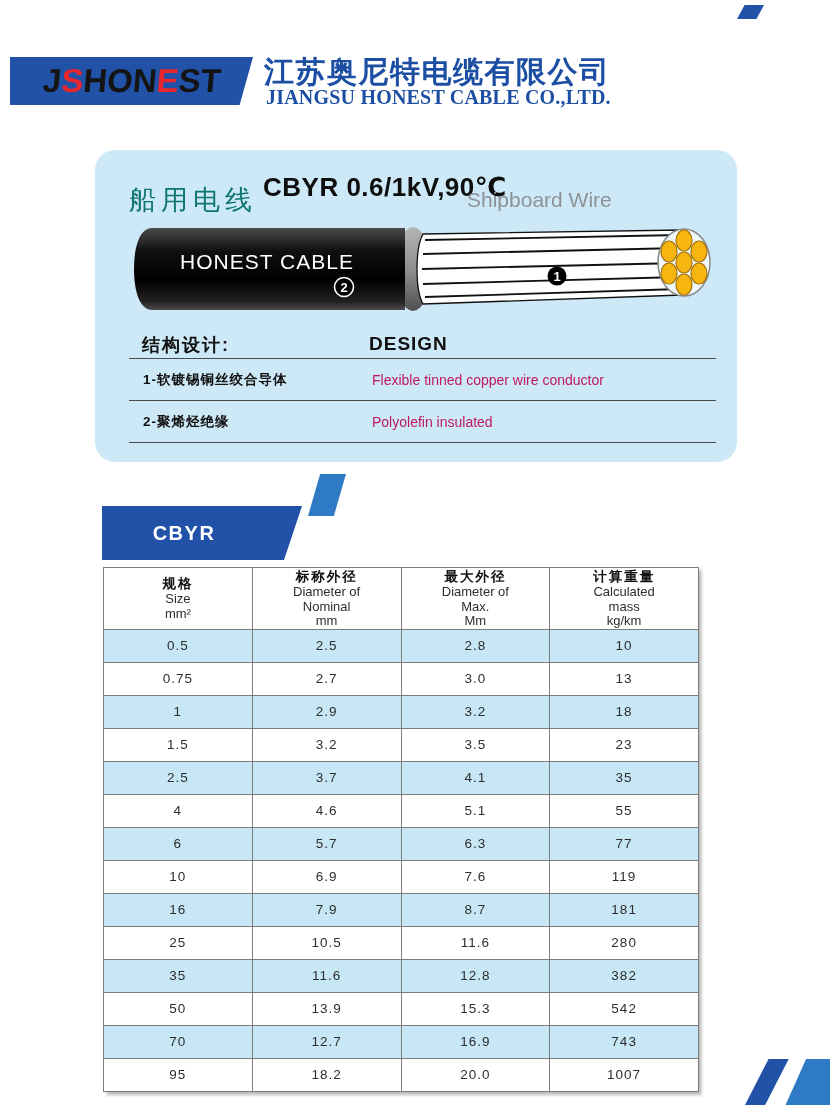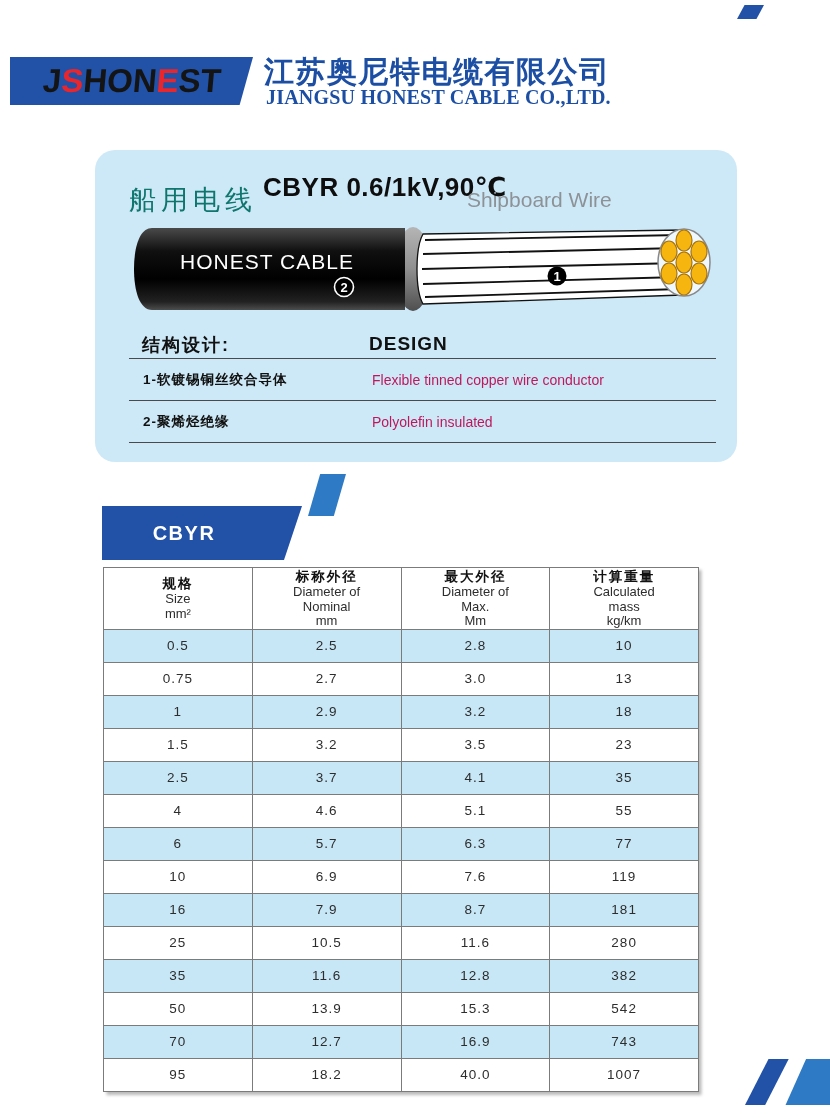--- a/index.html
+++ b/index.html
@@ -263,21 +263,21 @@
         </tr>
         <tr class="alt">
           <td>70</td>
           <td>12.7</td>
           <td>16.9</td>
           <td>743</td>
         </tr>
         <tr>
           <td>95</td>
           <td>18.2</td>
-          <td>40.0</td>
+          <td>20.0</td>
           <td>1007</td>
         </tr>
       </tbody>
   </table>
 
   <div class="deco deco-br-dark"></div>
   <div class="deco deco-br-light"></div>
 
 </div>
 

